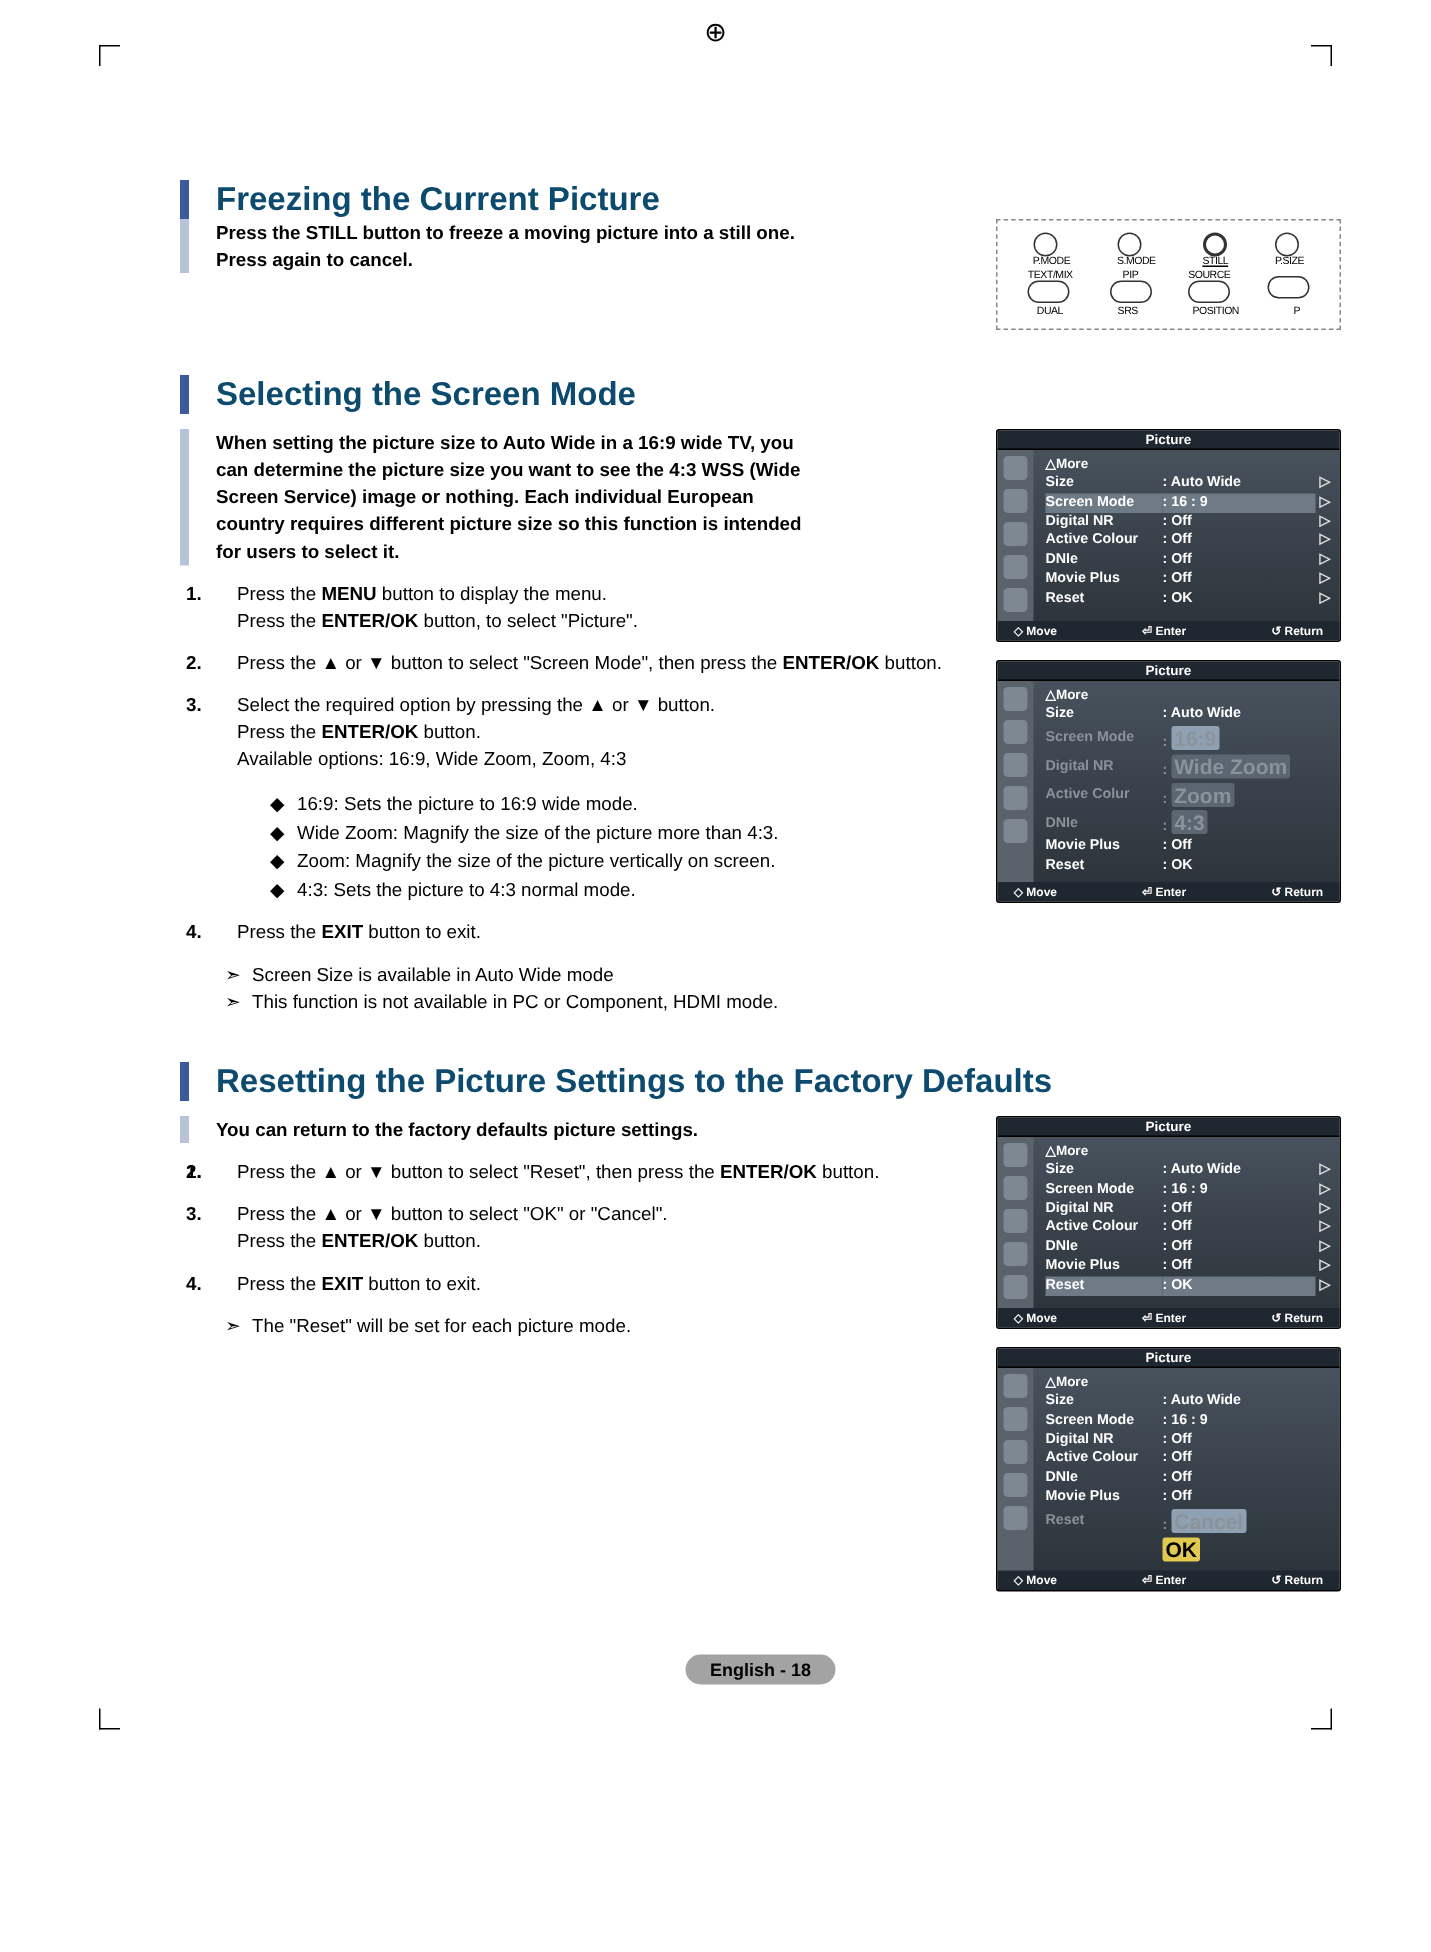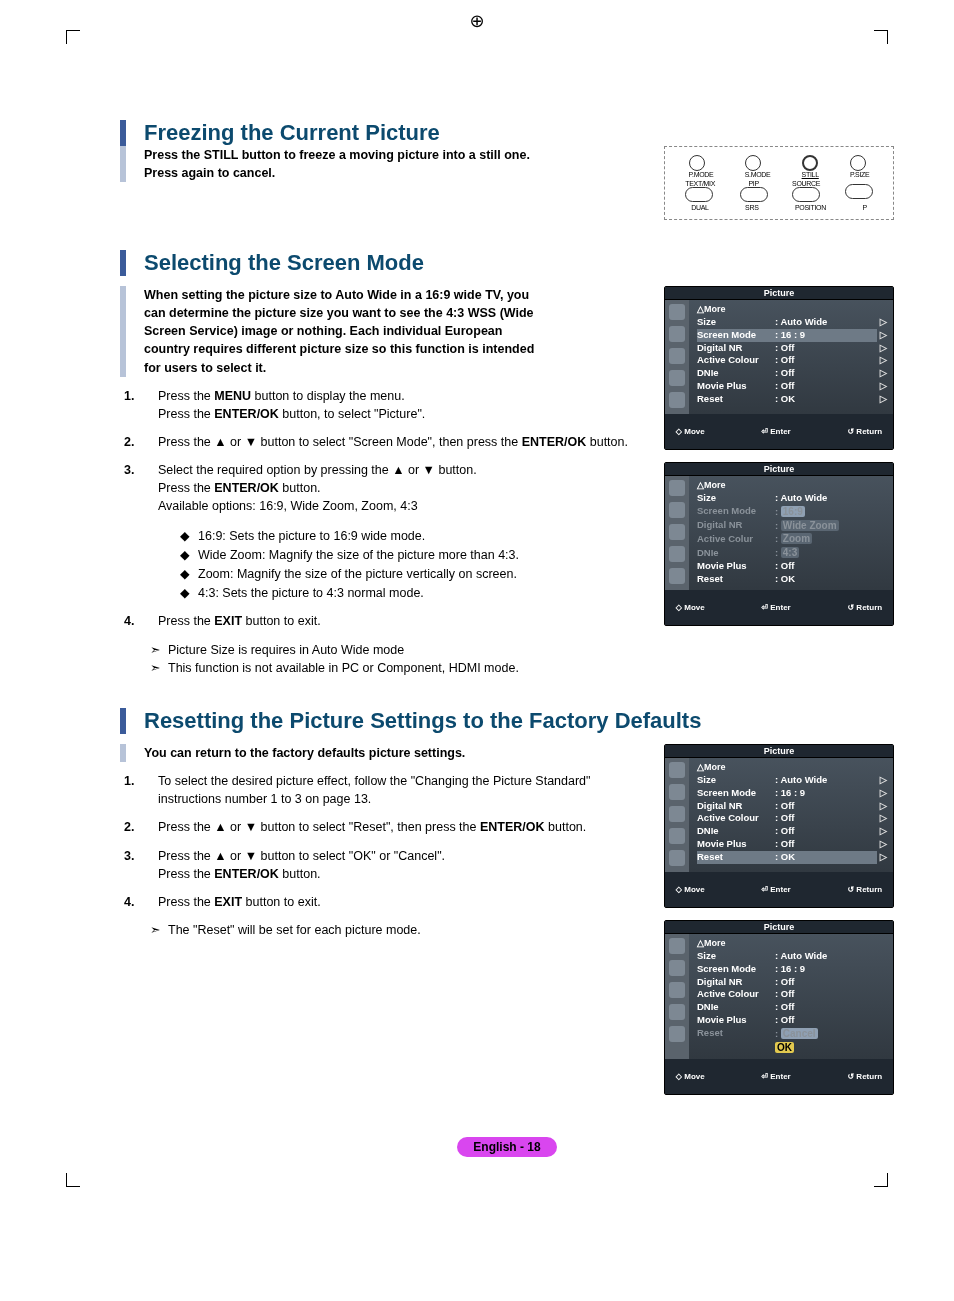--- a/index.html
+++ b/index.html
@@ -94,36 +94,36 @@
   }
   .osd-icons span{ display:block; width:16px;height:16px;border-radius:3px;background:#7d8893;margin-bottom:6px; }
   .osd-list { flex:1; padding:4px 6px 4px 8px; }
   .osd-more { font-size:9px; margin-bottom:2px; }
   .osd-row { display:flex; justify-content:flex-start; align-items:center; line-height:1.35; }
   .osd-row .lbl { flex:0 0 78px; }
   .osd-row .val { flex:1; }
   .osd-row .tri { width:10px; text-align:right; color:#ddd; }
   .osd-row.sel .lbl, .osd-row.sel .val { background:#6e7a86; }
   .osd-row.grey { color:#8a929a; }
-  .osd-option { background:#5a6672; text-align:center; border-radius:2px; padding:0 2px; font-size:10px; }
+  .osd-option { background:#5a6672; text-align:center; border-radius:2px; padding:0 2px; font-size:14px; }
   .osd-option.sel { background:#8fa0b3; }
   .osd-option.ok { background:#e2c94f; color:#000; }
   .osd-footer {
     display:flex; justify-content:space-around;
-    background:#1f2730; font-size:8px; padding:13px 0;gap:35px;
+    background:#1f2730; font-size:8px; padding:2px 0;gap:35px;
   }
   .osd-footer span::before { content:""; }
 
   .page-label {
     text-align:center;
     margin-top: 30px;
   }
   .page-label span{
     display:inline-block;
-    background:#d946ef;
+    background:#a3a3a3;
     border-radius:10px;
     padding:3px 16px;
     font-weight:bold;
     font-size:12px;
     text-align:right;
   }
 
   .footer-meta {
     position: absolute;
     bottom: -26px;
@@ -223,21 +223,21 @@
             <li>Wide Zoom: Magnify the size of the picture more than 4:3.</li>
             <li>Zoom: Magnify the size of the picture vertically on screen.</li>
             <li>4:3: Sets the picture to 4:3 normal mode.</li>
           </ul>
         </li>
         <li><span class="num">4.</span>
           <span>Press the </span><span class="bold">EXIT</span><span> button to exit.</span>
         </li>
       </ol>
       <ul class="tail-notes">
-        <li>Picture Size is requires in Auto Wide mode</li>
+        <li>Screen Size is available in Auto Wide mode</li>
         <li>This function is not available in PC or Component, HDMI mode.</li>
       </ul>
     </div>
 
     <div class="right-col">
       <div class="osd">
             <div class="osd-title">Picture</div>
             <div class="osd-body">
               <div class="osd-icons">
                 <span></span>
@@ -352,21 +352,20 @@
 
 <div class="section">
   <div class="section-title">Resetting the Picture Settings to the Factory Defaults</div>
   <div class="content-row" style="margin-top:10px">
     <div class="left-col">
       <div class="intro-bar-wrap">
         <div class="intro-text">You can return to the factory defaults picture settings.</div>
       </div>
       <ol class="steps">
         <li><span class="num">1.</span>
-          <span>To select the desired picture effect, follow the "Changing the Picture Standard" instructions number 1 to 3 on page 13.</span>
         </li>
         <li><span class="num">2.</span>
           <span>Press the ▲ or ▼ button to select "Reset", then press the </span><span class="bold">ENTER/OK</span><span> button.</span>
         </li>
         <li><span class="num">3.</span>
           <span>Press the ▲ or ▼ button to select "OK" or "Cancel".</span><br>
           <span>Press the </span><span class="bold">ENTER/OK</span><span> button.</span>
         </li>
         <li><span class="num">4.</span>
           <span>Press the </span><span class="bold">EXIT</span><span> button to exit.</span>

